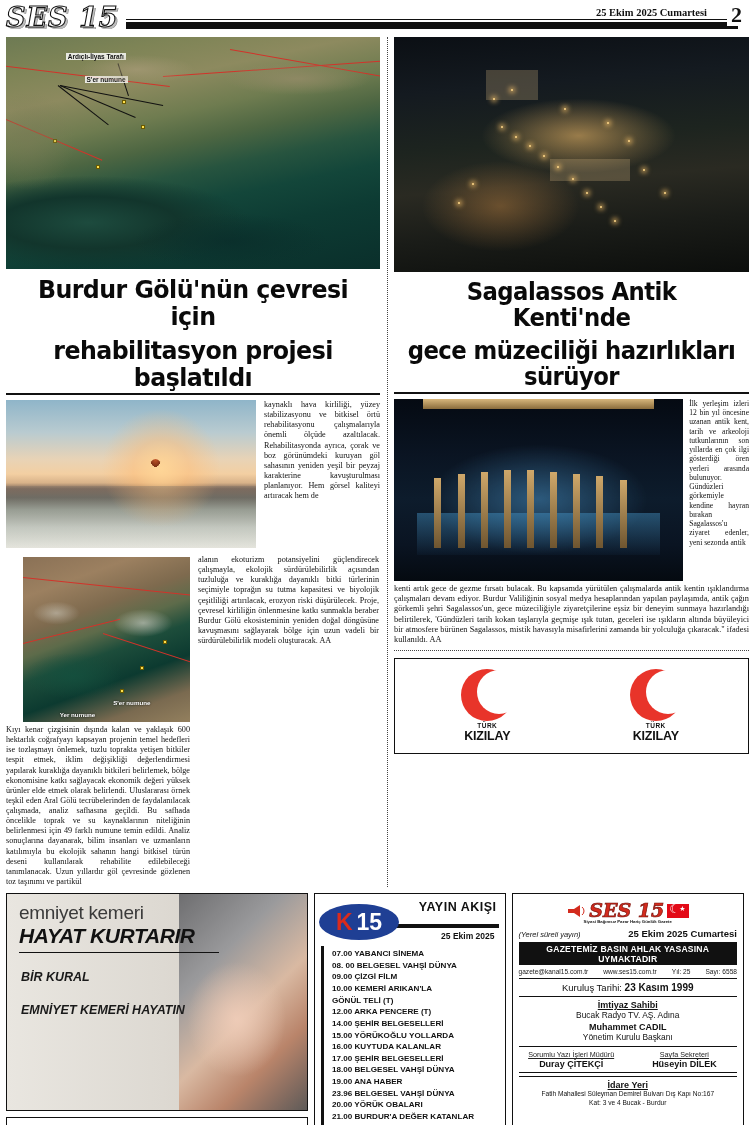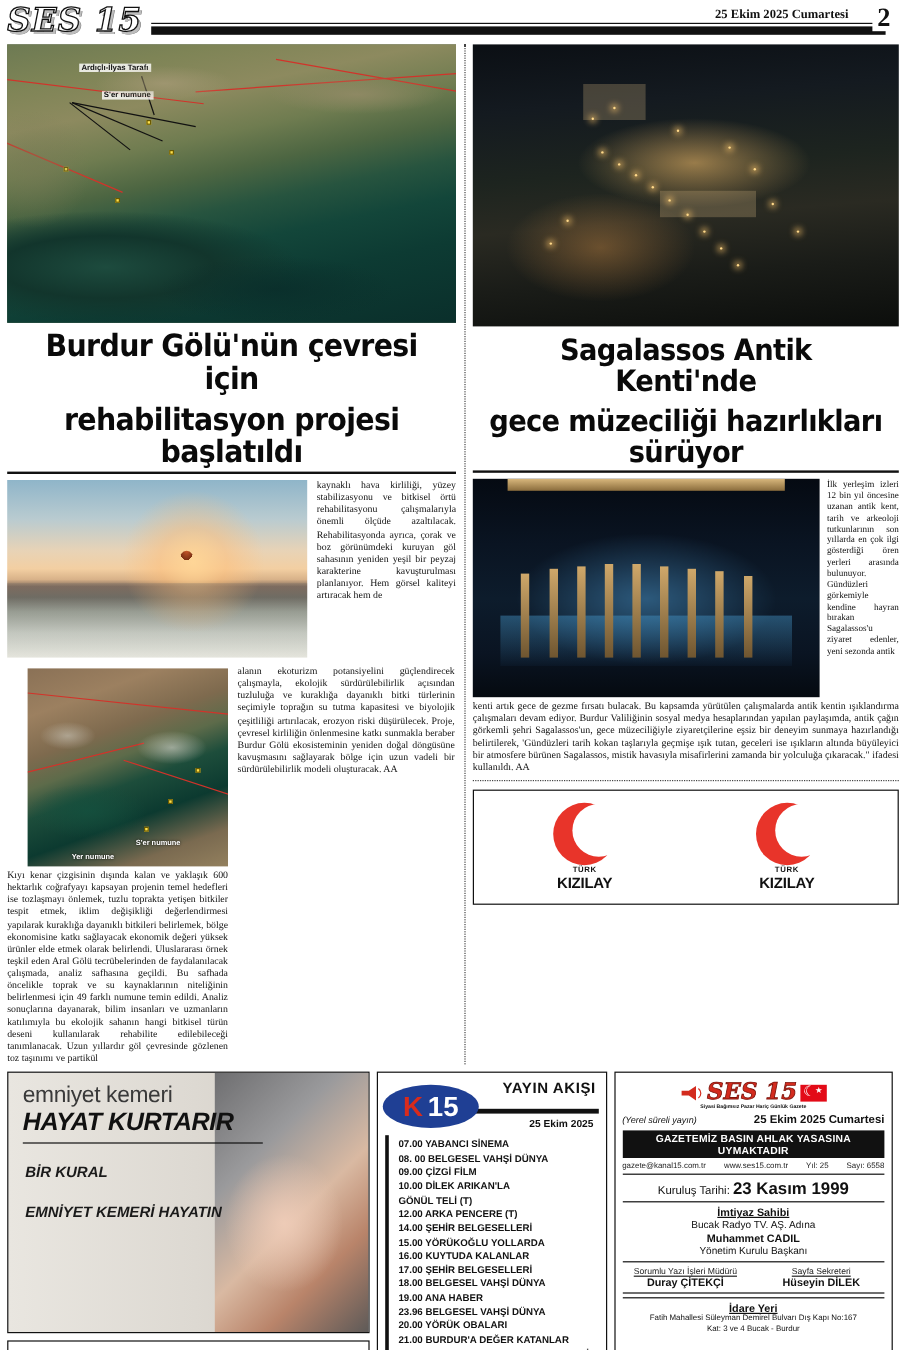--- a/index.html
+++ b/index.html
@@ -215,21 +215,21 @@
   .imp-tag { text-align:center; font-size:4.3px; font-weight:bold; color:#111; margin-top:-2px; }
   .imp-row { display:flex; justify-content:space-between; align-items:baseline; margin-top:4px; }
   .imp-ital { font-style:italic; font-size:7.5px; }
   .imp-date { font-weight:bold; font-size:9.5px; }
   .imp-black { background:#111; color:#fff; text-align:center; font-weight:bold;
                font-size:8.6px; padding:1.5px 0; margin-top:3px; letter-spacing:.2px; }
   .imp-line3 { display:flex; justify-content:space-between; font-size:6.6px; margin-top:3px; color:#222; }
   .imp-hr { height:1px; background:#111; margin:3px 0; }
   .imp-center { text-align:center; }
   .imp-kurulus { text-align:center; font-size:9.5px; margin:1px 0; }
-  .imp-kurulus b { font-size:14px; }
+  .imp-kurulus b { font-size:10px; }
   .imp-h { font-weight:bold; font-size:9px; text-decoration:underline; }
   .imp-p { font-size:8.4px; line-height:1.38; }
   .imp-b { font-weight:bold; font-size:9px; }
   .imp-two { display:flex; gap:8px; justify-content:space-between; text-align:center; }
   .imp-two > div { flex:1; }
   .imp-sub { font-size:7.2px; text-decoration:underline; color:#222; }
   .imp-small { font-size:6.6px; line-height:1.35; }
   .dotted-sep { border-top:1px dotted #444; }
 </style>
 </head>
@@ -398,21 +398,21 @@
           <span class="k">K</span>
           <span class="n">15</span>
         </div>
         <div class="tv-date">25 Ekim 2025</div>
       </div>
       <div class="tv-list">
         <ul id="tv-items">
             <li>07.00 YABANCI SİNEMA</li>
             <li>08. 00 BELGESEL VAHŞİ DÜNYA</li>
             <li>09.00 ÇİZGİ FİLM</li>
-            <li>10.00 DİLEK ARIKAN'LA</li>
+            <li>10.00 KEMERİ ARIKAN'LA</li>
             <li>GÖNÜL TELİ (T)</li>
             <li>12.00 ARKA PENCERE (T)</li>
             <li>14.00 ŞEHİR BELGESELLERİ</li>
             <li>15.00 YÖRÜKOĞLU YOLLARDA</li>
             <li>16.00 KUYTUDA KALANLAR</li>
             <li>17.00 ŞEHİR BELGESELLERİ</li>
             <li>18.00 BELGESEL VAHŞİ DÜNYA</li>
             <li>19.00 ANA HABER</li>
             <li>23.96 BELGESEL VAHŞİ DÜNYA</li>
             <li>20.00 YÖRÜK OBALARI</li>

